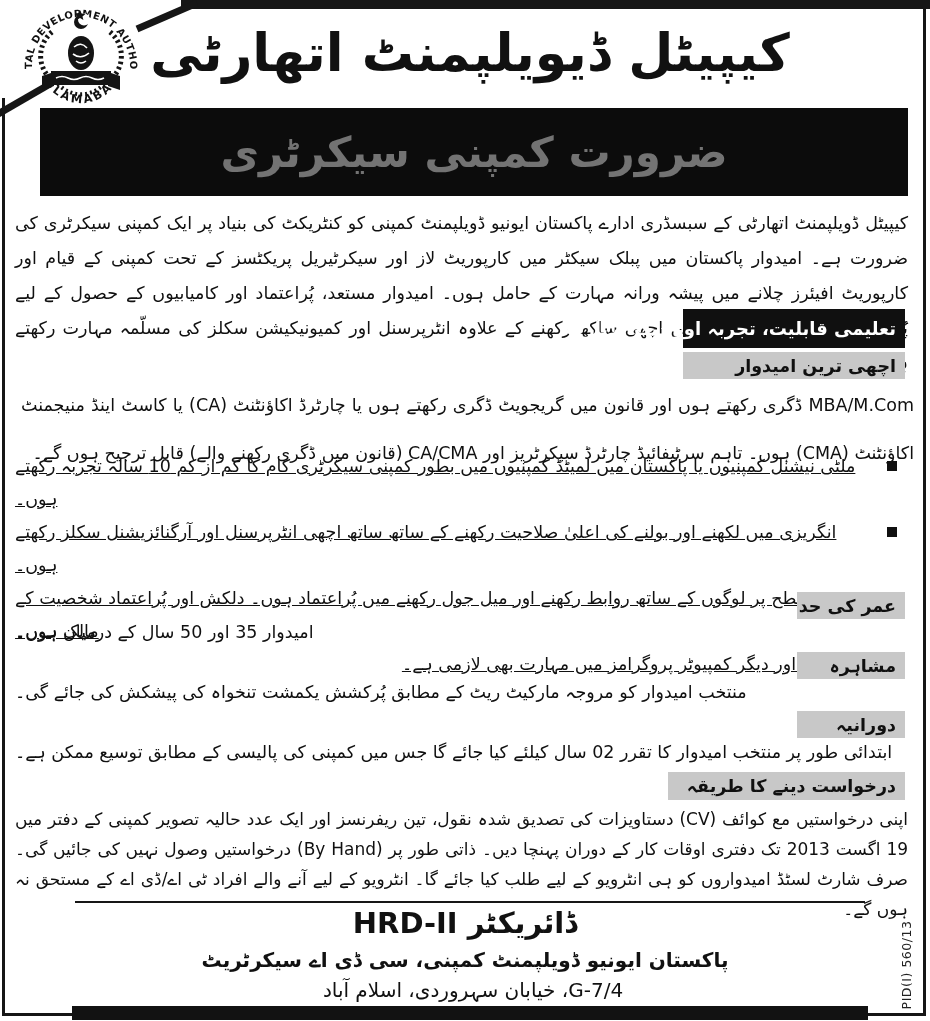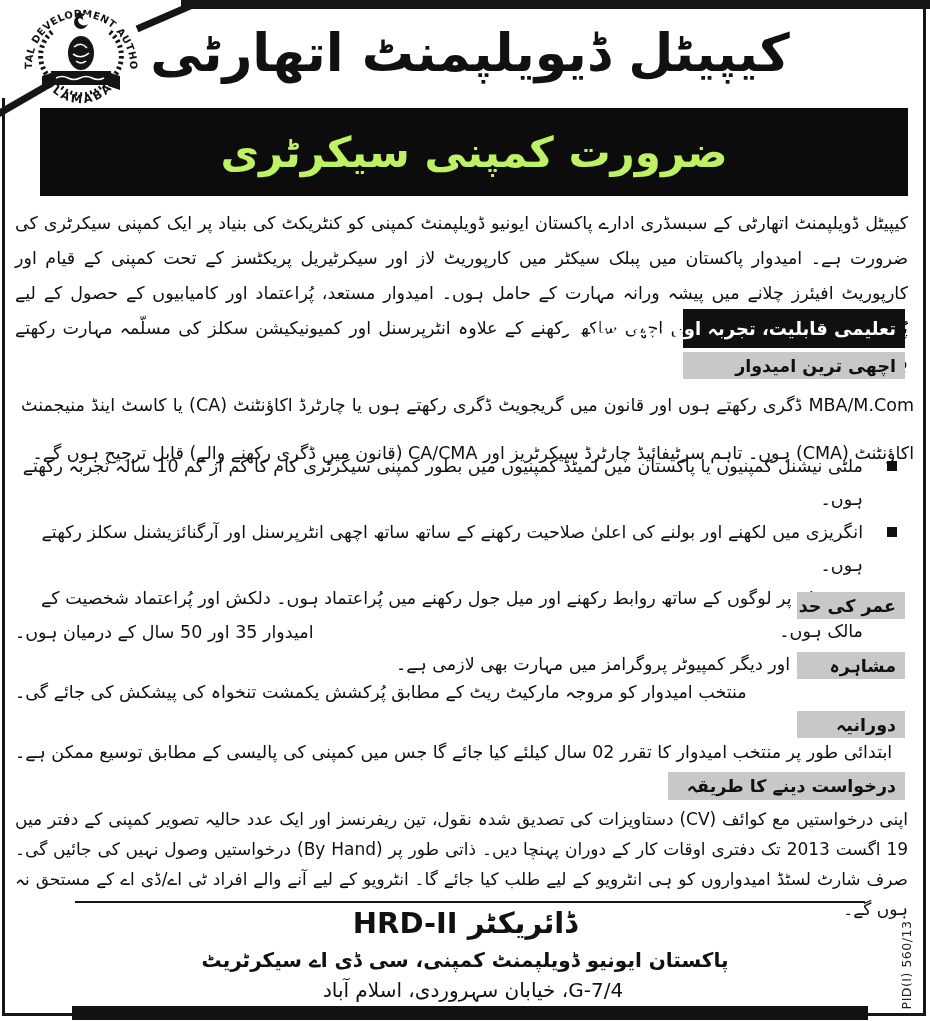--- a/index.html
+++ b/index.html
@@ -18,43 +18,43 @@
   
   .masthead{
     position:absolute;left:140px;top:2px;width:660px;height:102px;
     display:flex;align-items:center;justify-content:center;
     font-size:52px;font-weight:bold;direction:rtl;letter-spacing:-1px;
   }
   
   .banner{
     position:absolute;left:40px;top:108px;width:868px;height:88px;background:#0c0c0c;
     display:flex;align-items:center;justify-content:center;
-    color:#bef264;font-size:42px;font-weight:bold;direction:rtl;
+    color:#737373;font-size:42px;font-weight:bold;direction:rtl;
   }
   
   .body-text{
     position:absolute;direction:rtl;text-align:justify;
     font-size:17.5px;line-height:35px;color:#101010;
   }
   .right-text{
     position:absolute;direction:rtl;text-align:left;
     font-size:17.5px;color:#101010;
   }
   
   .head{
     position:absolute;display:flex;align-items:center;direction:rtl;
     padding-right:9px;box-sizing:border-box;font-weight:bold;white-space:nowrap;
   }
   .head-black{background:#101010;color:#ffffff;font-size:18px;}
   .head-gray{background:#c8c8c8;color:#101010;font-size:17.5px;}
   
   .bullets{position:absolute;left:15px;top:450px;width:882px;}
   .bullet-row{
-    display:flex;direction:rtl;gap:24px;align-items:flex-start;
-    font-size:17.5px;line-height:33px;text-align:right;
+    display:flex;direction:rtl;gap:18px;align-items:flex-start;
+    font-size:17.5px;line-height:33px;text-align:left;text-decoration:underline;
   }
   .sq{flex:0 0 auto;width:10px;height:10px;background:#101010;margin-top:11px;}
   .bullet-row > span:last-child{flex:0 1 auto;}
   
   .footer-rule{position:absolute;left:75px;top:901px;width:790px;height:2px;background:#161616;}
   .footer-line{position:absolute;left:0;width:930px;text-align:center;direction:rtl;}
   .director{top:906px;font-size:29px;font-weight:bold;}
   .company{top:948px;font-size:20px;font-weight:bold;}
   .address{top:978px;font-size:20px;padding-left:8px;}
   .pid{

